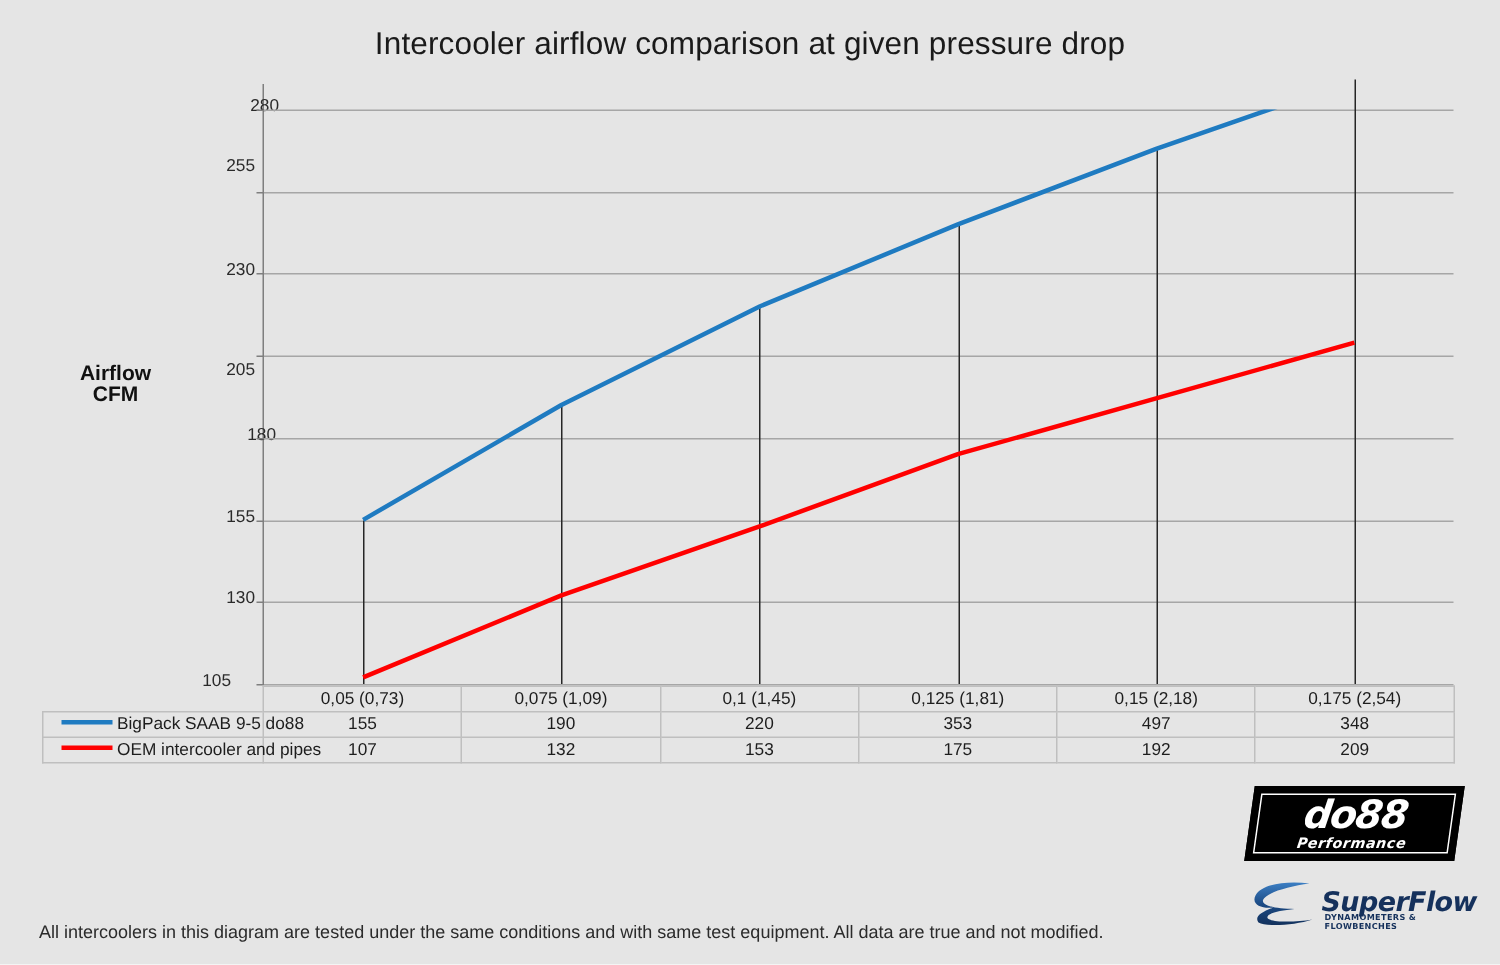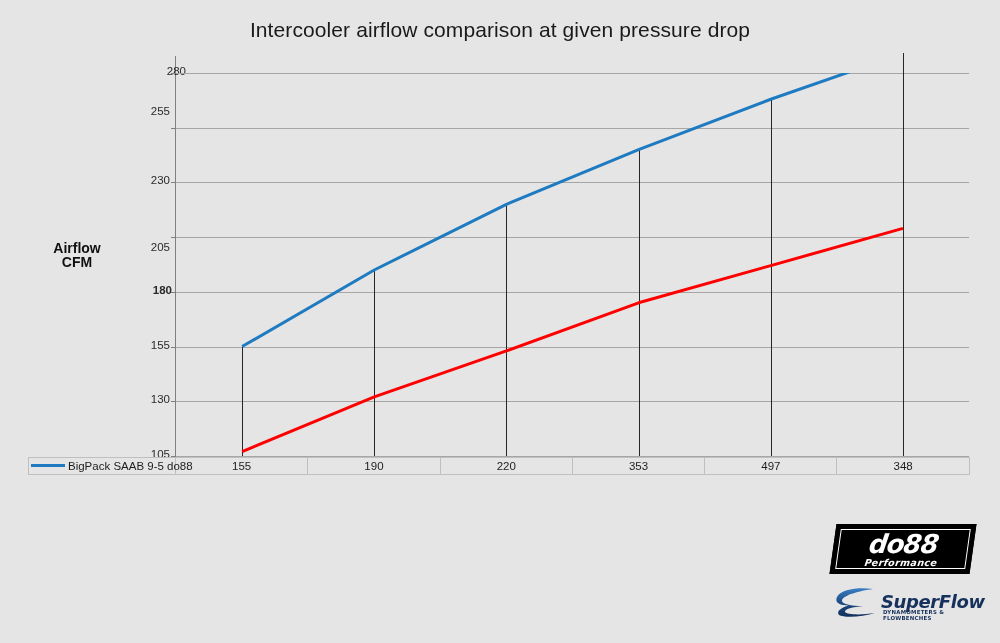--- a/index.html
+++ b/index.html
@@ -73,21 +73,21 @@
     border: 1px solid #bfbfbf;
     height: 17px;
     text-align: center;
     padding: 0;
     vertical-align: middle;
   }
   .datatable tr.hdr td { border-top: none; }
   .datatable td.labelcell {
     width: 147px;
     text-align: left;
-    padding-left: 2px;
+    padding-left: 12px;
     white-space: nowrap;
   }
   .datatable tr.hdr td.labelcell { border-left: none; border-right: 1px solid #bfbfbf; }
   .swatch {
     display: inline-block;
     width: 34px; height: 3px;
     vertical-align: middle;
     margin-right: 3px;
     margin-bottom: 2px;
   }
@@ -164,27 +164,27 @@
 
   <div id="yticks">
       <div class="ytick-label" style="left: 142px; top: 65px;">280</div>
       <div class="ytick-mark" style="left: 171px; top: 73px;"></div>
       <div class="ytick-label" style="left: 126px; top: 105px;">255</div>
       <div class="ytick-mark" style="left: 171px; top: 127.714px;"></div>
       <div class="ytick-label" style="left: 126px; top: 174.429px;">230</div>
       <div class="ytick-mark" style="left: 171px; top: 182.429px;"></div>
       <div class="ytick-label" style="left: 126px; top: 229.143px; margin-top: 12px;">205</div>
       <div class="ytick-mark" style="left: 171px; top: 237.143px;"></div>
-      <div class="ytick-label" style="left: 128px; top: 283.857px; font-weight: bold;">180</div>
+      <div class="ytick-label" style="left: 140px; top: 283.857px;">180</div>
       <div class="ytick-mark" style="left: 171px; top: 291.857px;"></div>
       <div class="ytick-label" style="left: 126px; top: 338.571px;">155</div>
       <div class="ytick-mark" style="left: 171px; top: 346.571px;"></div>
       <div class="ytick-label" style="left: 126px; top: 393.286px;">130</div>
       <div class="ytick-mark" style="left: 171px; top: 401.286px;"></div>
-      <div class="ytick-label" style="left: 126px; top: 448px;">105</div>
+      <div class="ytick-label" style="left: 110px; top: 448px;">105</div>
       <div class="ytick-mark" style="left: 171px; top: 456px;"></div>
     </div>
 
   <div class="plot">
     <div id="grid">
         <div class="gridline" style="top: 0px;"></div>
         <div class="gridline" style="top: 54.7143px;"></div>
         <div class="gridline" style="top: 109.429px;"></div>
         <div class="gridline" style="top: 164.143px;"></div>
         <div class="gridline" style="top: 218.857px;"></div>
@@ -211,32 +211,51 @@
     <colgroup>
       <col style="width:147px">
       <col style="width:132.3px">
         <col style="width:132.3px">
         <col style="width:132.3px">
       <col style="width:132.3px">
         <col style="width:132.3px">
         <col style="width:132.3px">
     </colgroup>
     <tbody id="table-body">
+        <tr class="hdr">
+          <td class="labelcell"></td>
+          <td>0,05 (0,73)</td>
+          <td>0,075 (1,09)</td>
+          <td>0,1 (1,45)</td>
+          <td>0,125 (1,81)</td>
+          <td>0,15 (2,18)</td>
+          <td>0,175 (2,54)</td>
+        </tr>
         <tr>
           <td class="labelcell"><span class="swatch blue"></span><span>BigPack SAAB 9-5 do88</span></td>
           <td>155</td>
           <td>190</td>
           <td>220</td>
           <td>353</td>
           <td>497</td>
           <td>348</td>
         </tr>
+        <tr>
+          <td class="labelcell"><span class="swatch red"></span><span>OEM intercooler and pipes</span></td>
+          <td>107</td>
+          <td>132</td>
+          <td>153</td>
+          <td>175</td>
+          <td>192</td>
+          <td>209</td>
+        </tr>
       </tbody>
   </table>
 
+  <div class="footnote">All intercoolers in this diagram are tested under the same conditions and with same test equipment. All data are true and not modified.</div>
 
   <div class="logo-do88">
     <div class="inner"></div>
     <div class="word">do88</div>
     <div class="sub">Performance</div>
   </div>
 
   <div class="logo-sf">
     <svg width="46" height="34" viewBox="0 0 46 34">
       <defs>

